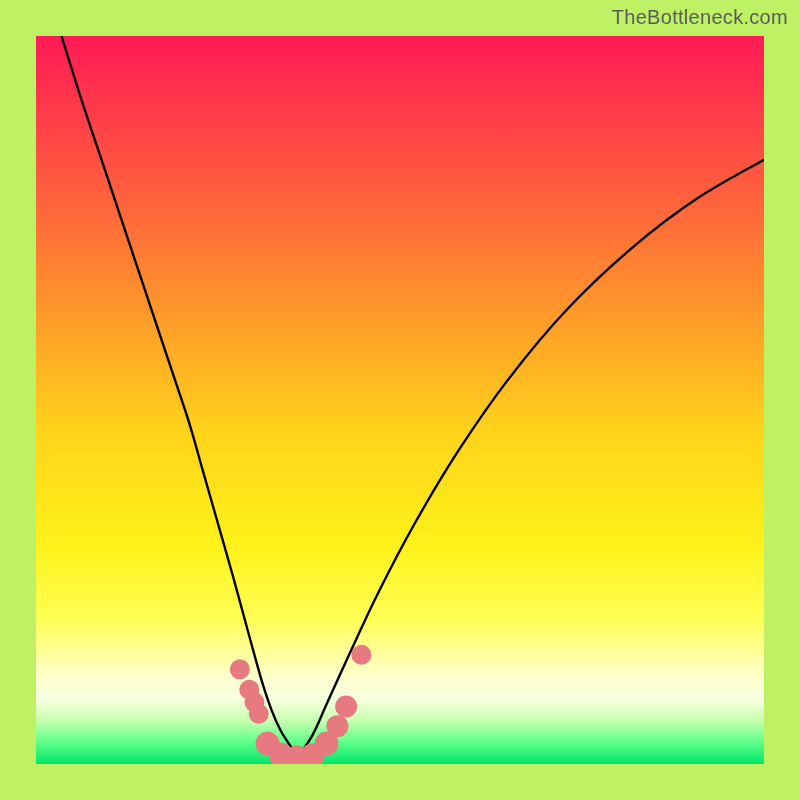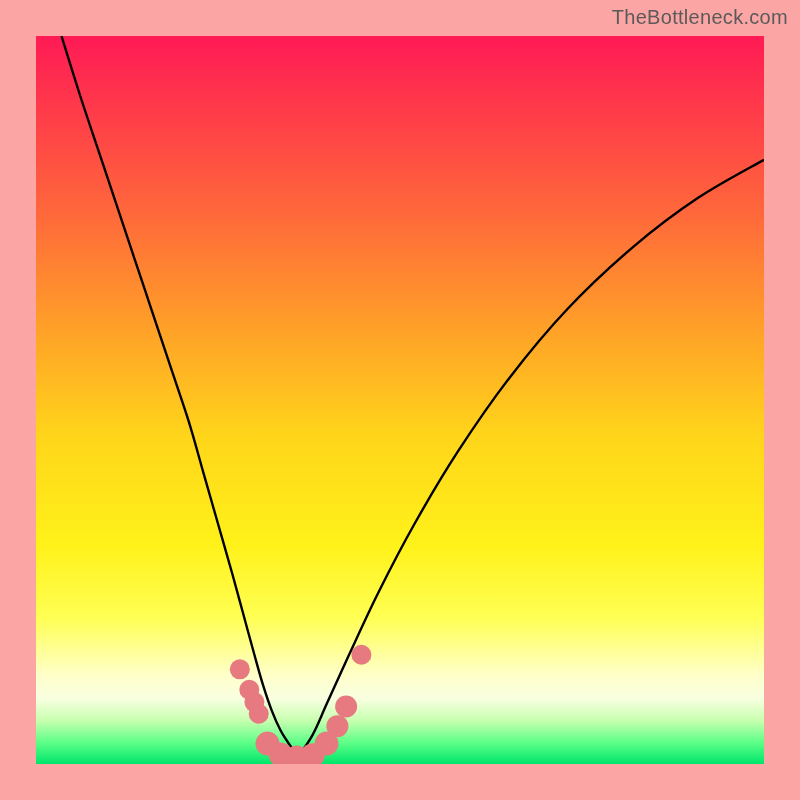--- a/index.html
+++ b/index.html
@@ -1,16 +1,16 @@
 <!DOCTYPE html>
 <html><head>
 <meta charset="utf-8">
 <style>
   html,body{margin:0;padding:0;width:800px;height:800px;background:#000;overflow:hidden}
-  .frame{position:absolute;left:0;top:0;width:800px;height:800px;background:#fca5a5}
+  .frame{position:absolute;left:0;top:0;width:800px;height:800px;background:#bef264}
   .plot{position:absolute;left:36px;top:36px;width:728px;height:728px;
         background:linear-gradient(to bottom,
           #ff1a55 0%,
           #ff3a4a 10%,
           #ff6a3a 25%,
           #ffa028 40%,
           #ffd51a 55%,
           #fff21a 70%,
           #ffff55 80%,
           #ffffcc 88%,

